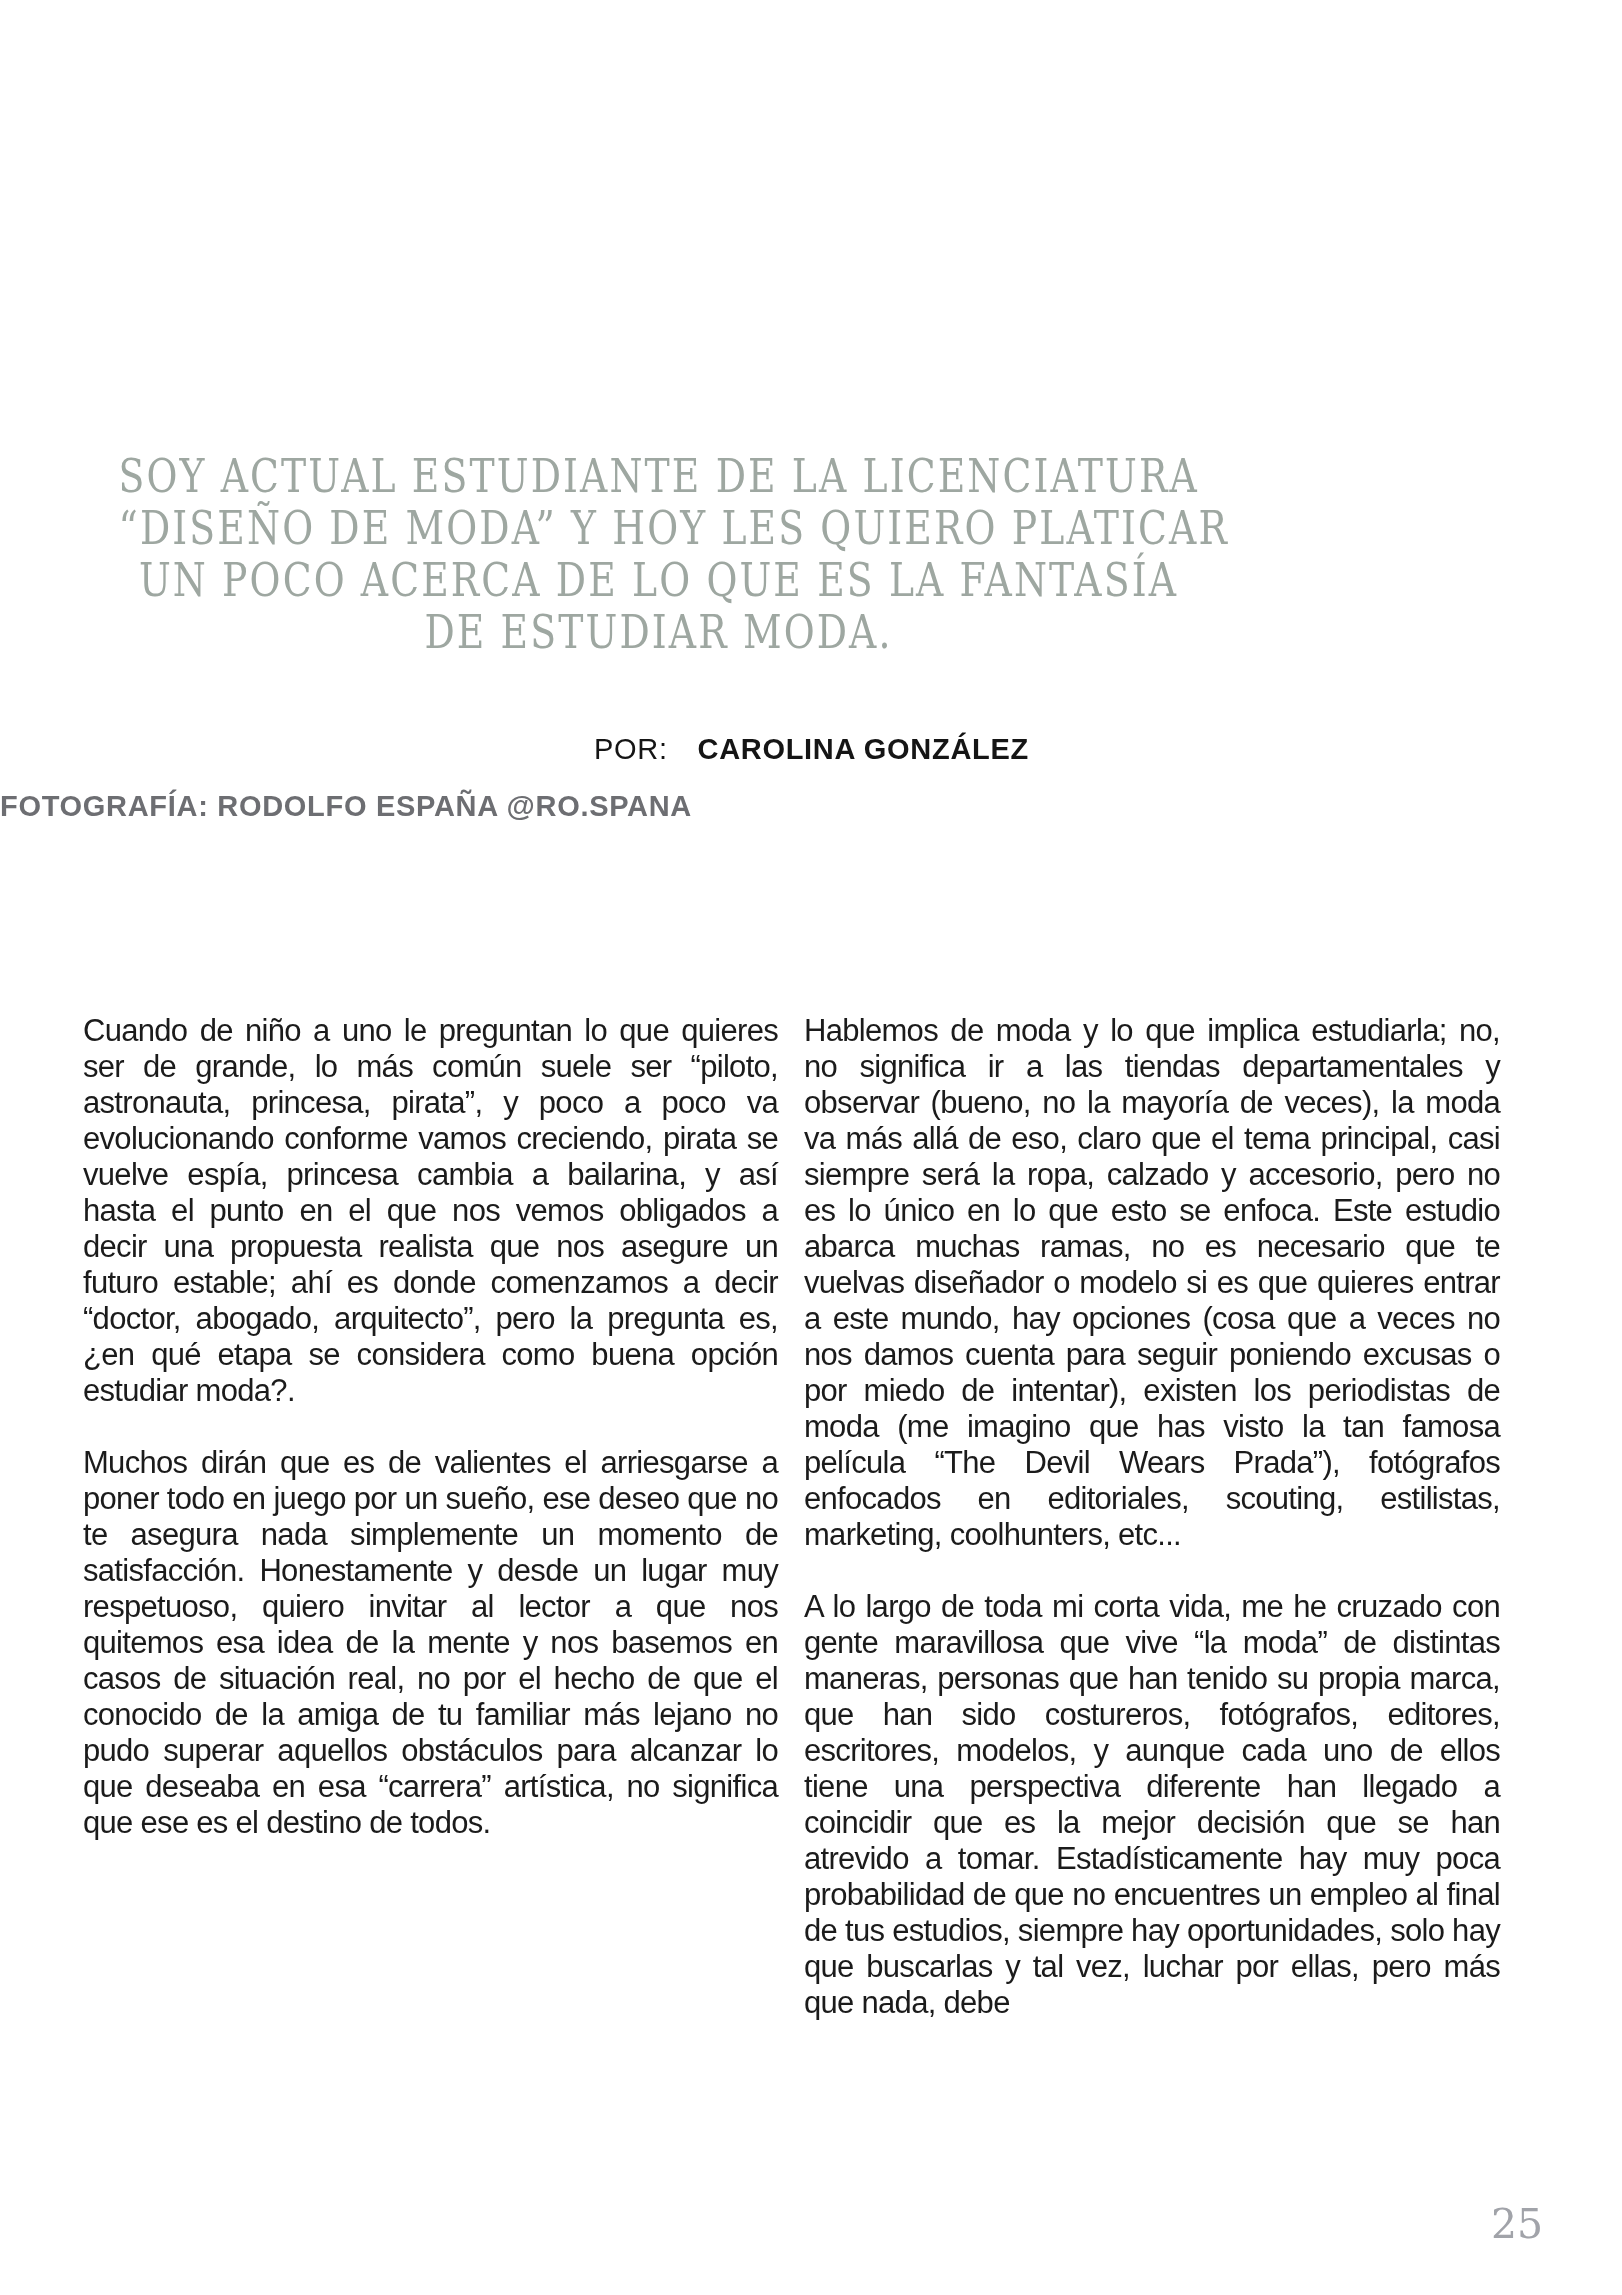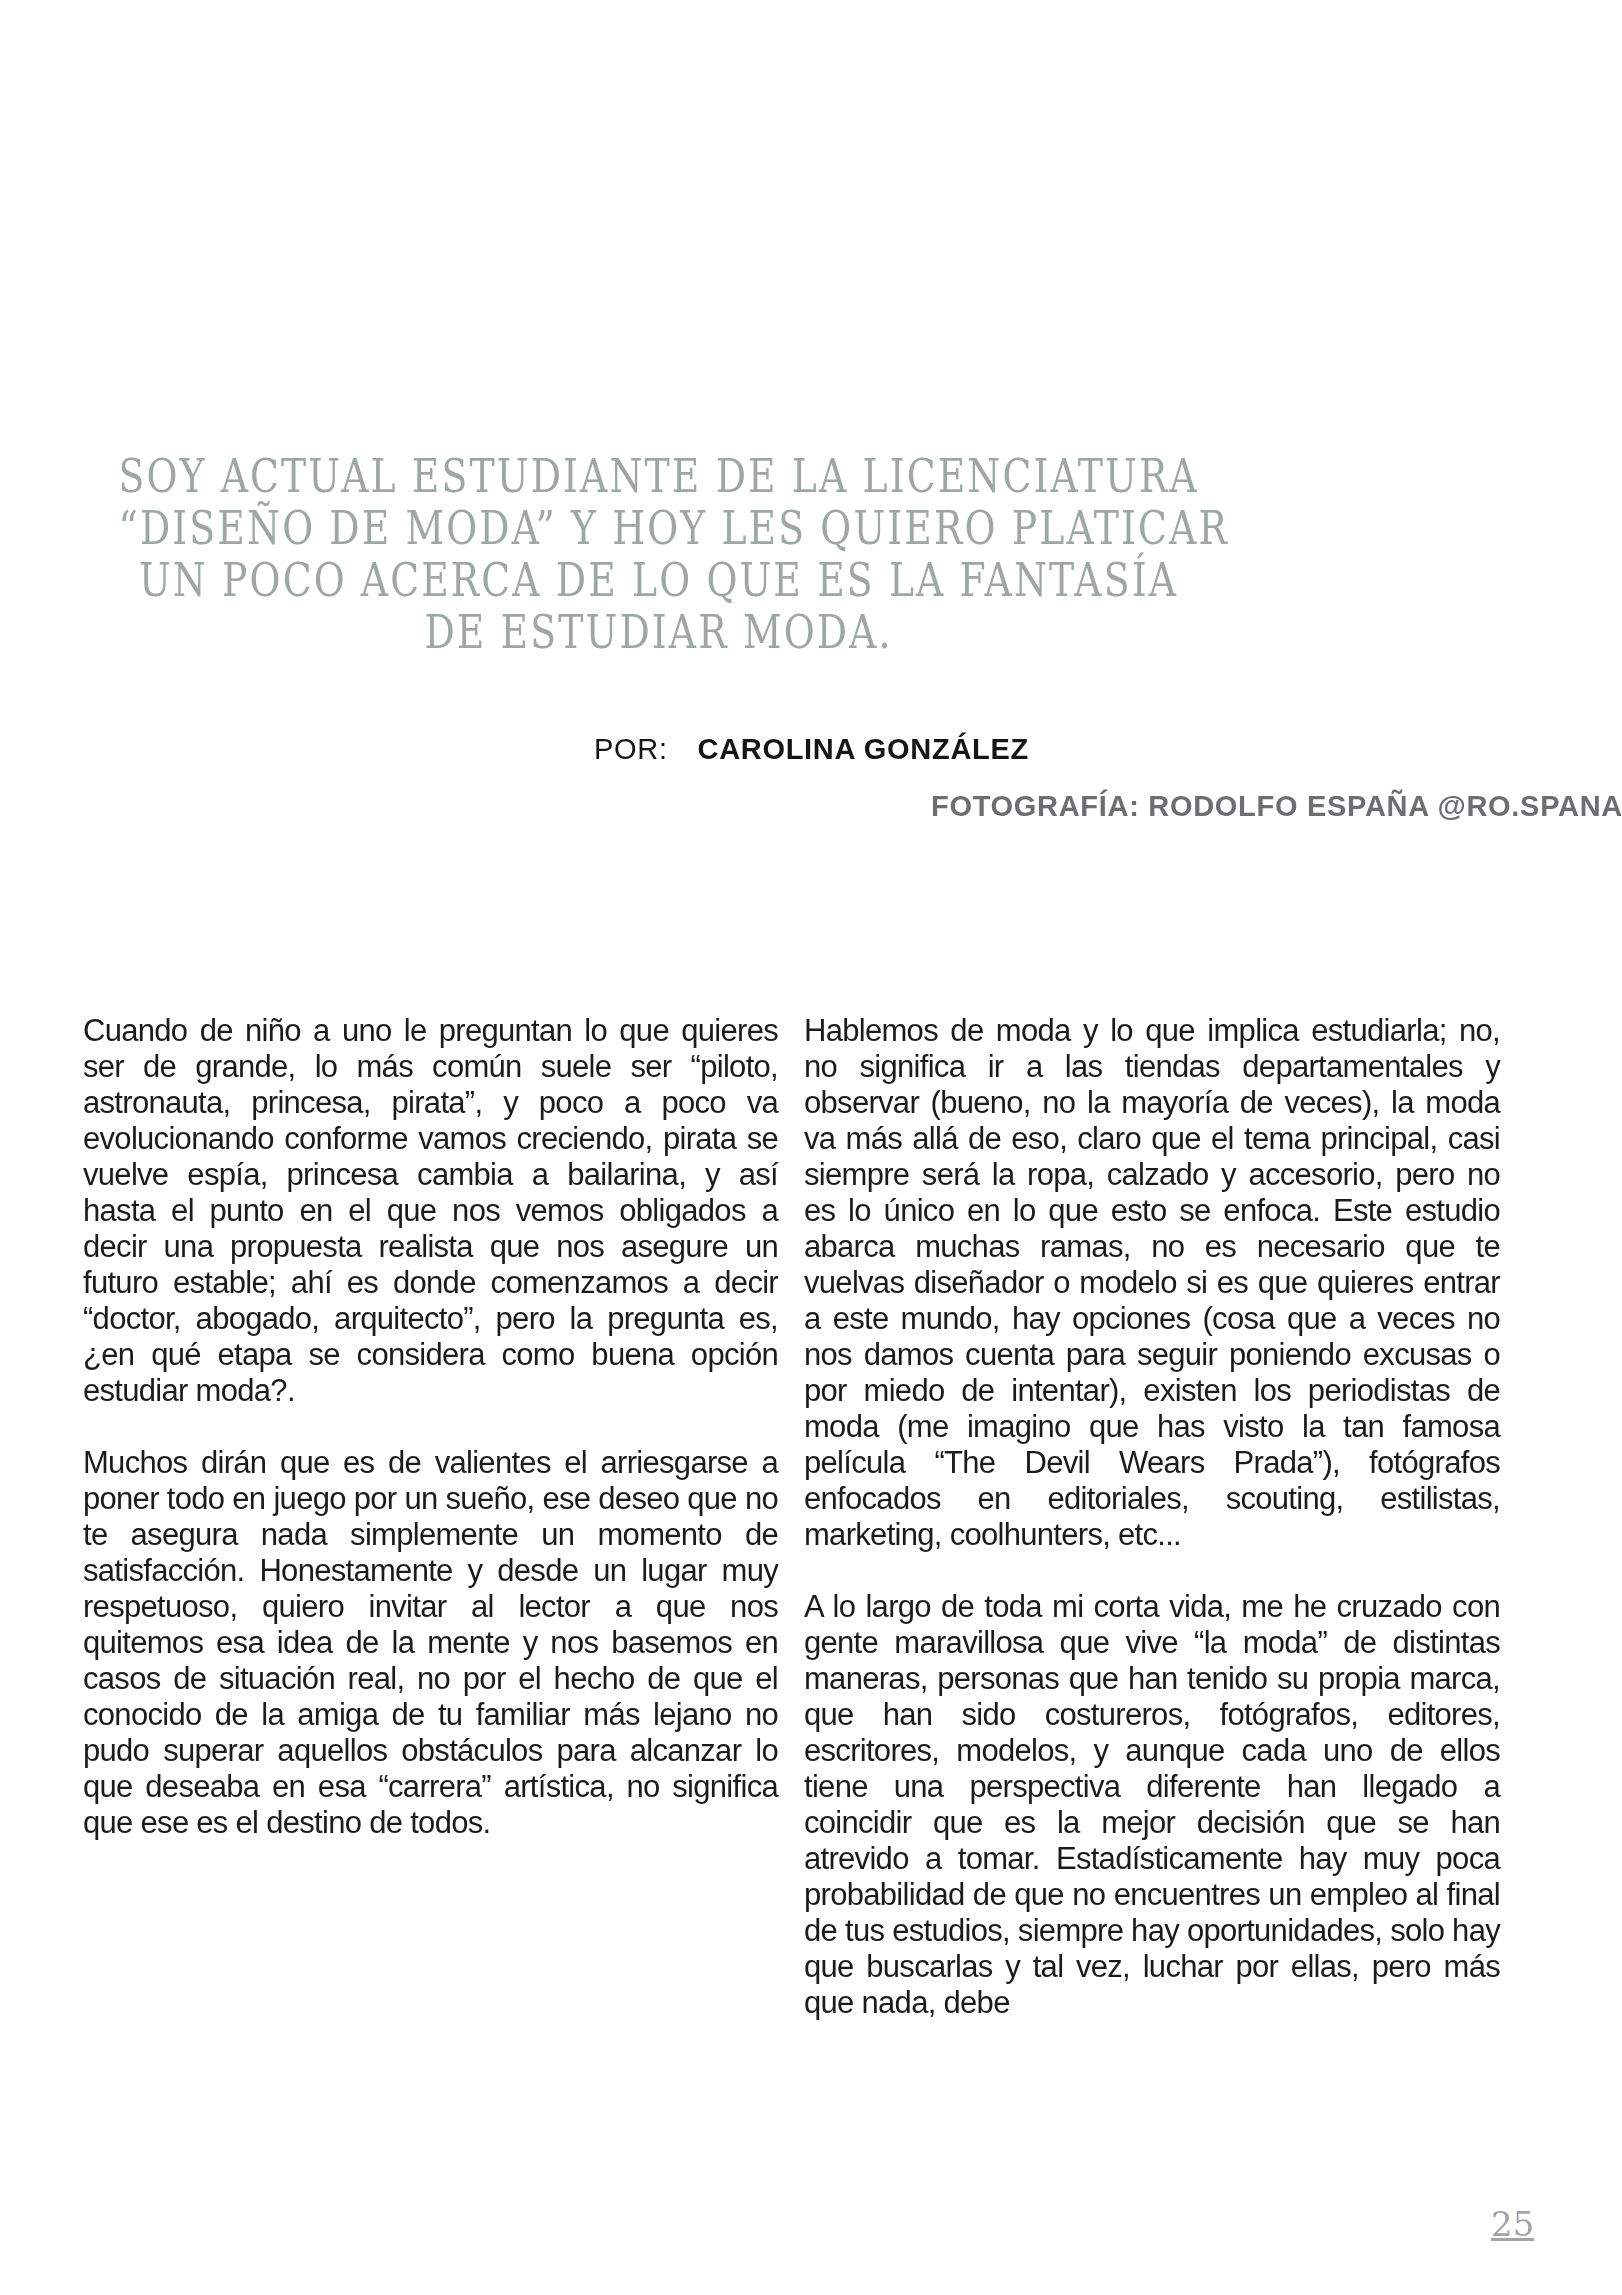--- a/index.html
+++ b/index.html
@@ -45,21 +45,21 @@
     color: #151515;
     letter-spacing: 0.7px;
   }
   .byline-1 .por { font-weight: 400; text-align: right; }
   .byline-1 .author { font-weight: 700; margin-left: 21px; }
   .byline-2 {
     position: absolute;
     top: 789px;
     left: 0;
     width: 1623px;
-    text-align: right;
+    text-align: left;
     font-size: 29px;
     line-height: 34px;
     font-weight: 700;
     color: #6d6e72;
     letter-spacing: 0.7px;
   }
 
   
   .col {
     position: absolute;
@@ -76,24 +76,23 @@
     letter-spacing: -0.7px;
     text-align: justify;
   }
 
   
   .page-number {
     position: absolute;
     left: 1491px;
     top: 2207px;
     font-family: "DejaVu Serif", serif;
-    font-size: 34px;
+    font-size: 41px;
     line-height: 35px;
     color: #a1a3a9;
-    text-decoration: underline;
   }
 </style>
 </head>
 <body>
 
 <div class="page">
 
   <header class="headline">
     <span class="hl">SOY ACTUAL ESTUDIANTE DE LA LICENCIATURA</span>
     <span class="hl">“DISEÑO DE MODA” Y HOY LES QUIERO PLATICAR</span>

